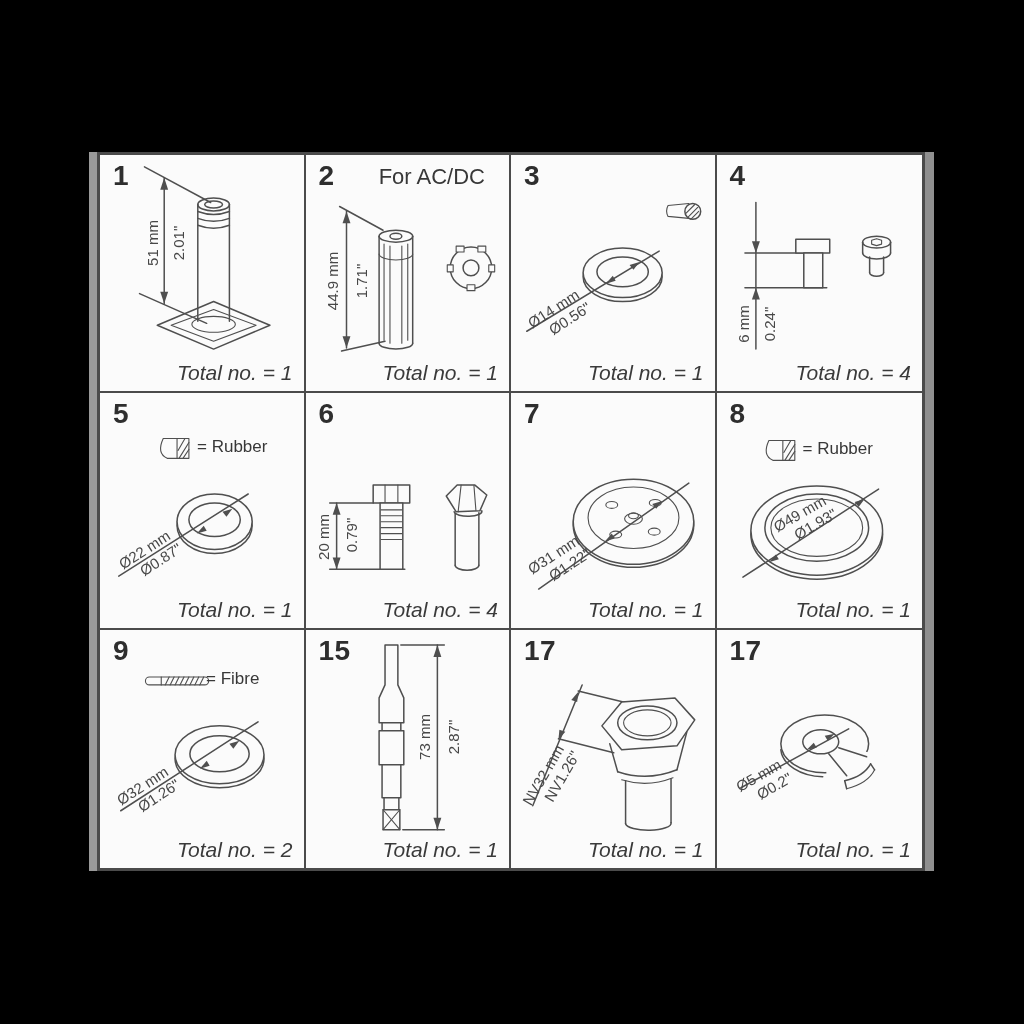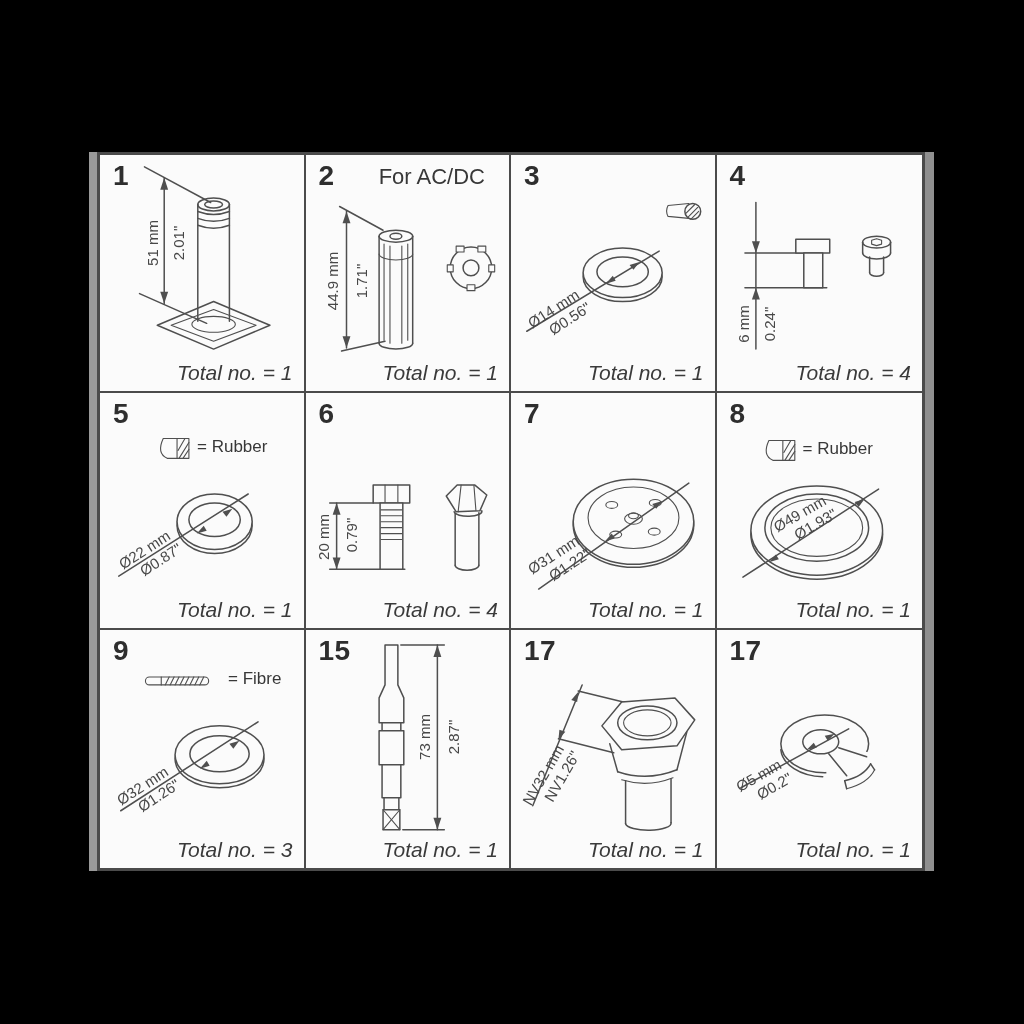--- a/index.html
+++ b/index.html
@@ -307,26 +307,26 @@
         </g>
         <ellipse cx="121" cy="129" rx="45" ry="29"></ellipse>
         <ellipse cx="121" cy="125" rx="45" ry="29" class="fillw"></ellipse>
         <ellipse cx="121" cy="124" rx="30" ry="18"></ellipse>
         <line x1="21" y1="181" x2="160" y2="92"></line>
       </g>
       <polygon class="ah" points="141,111 135,119 131,114"></polygon>
       <polygon class="ah" points="101,139 108,131 111,136"></polygon>
     </svg>
     <span class="num">9</span>
-    <span class="legtxt" style="left:128px;top:39px;">= Fibre</span>
+    <span class="legtxt" style="left:106px;top:39px;">= Fibre</span>
     <div class="dlab" style="left:48px;top:162px;transform:translate(-50%,-50%) rotate(-33deg);">
       <span>Ø32 mm</span>
       <span>Ø1.26"</span>
     </div>
-    <span class="total">Total no. = 3</span>
+    <span class="total">Total no. = 2</span>
   </div>
 
   <div class="cell">
     <svg viewBox="0 0 206 238" preserveAspectRatio="none">
       <g class="ln">
         <line x1="96" y1="15" x2="140" y2="15"></line>
         <line x1="98" y1="200" x2="140" y2="200"></line>
         <line x1="133" y1="15" x2="133" y2="200"></line>
         <path d="M80,15 h13 v40 l6,13 v25 h-25 v-25 l6,-13 z" class="fillw"></path>
         <rect x="77" y="93" width="19" height="8" class="fillw"></rect>

